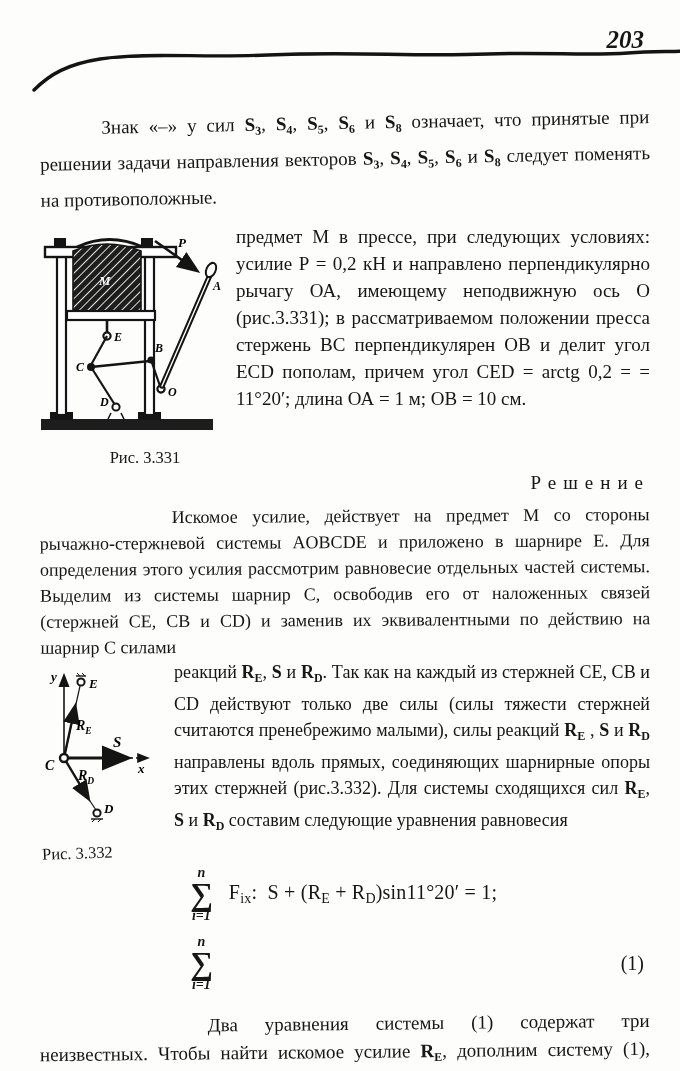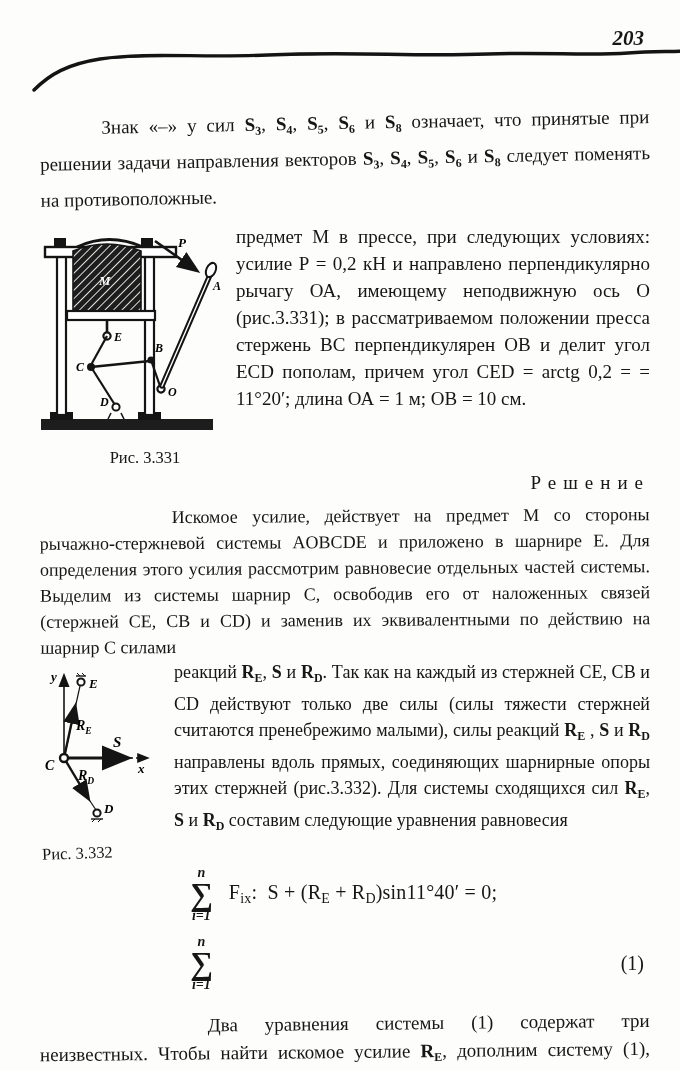--- a/index.html
+++ b/index.html
@@ -7,21 +7,21 @@
     width:680px;height:1071px;overflow:hidden;
     background:#fdfdfb;color:#161616;
     font-family:"Liberation Serif","DejaVu Serif",serif;
   }
   .page{padding:4px 30px 0 40px;position:relative;}
 
   
   .hdr{position:relative;height:88px;}
   .pagenum{
     position:absolute;right:6px;top:22px;
-    font-style:italic;font-weight:bold;font-size:21px;
+    font-style:italic;font-weight:bold;font-size:25px;
   }
   .headrule{position:absolute;left:-12px;top:40px;}
 
   
   .para{text-align:justify;}
   .r-n{font-weight:normal;}
   .r-b{font-weight:bold;}
   .r-sub{font-size:12px;vertical-align:-4px;}
   .r-bsub{font-size:12px;font-weight:bold;vertical-align:-4px;}
 
@@ -196,21 +196,21 @@
     <div class="para"><span class="r-n">реакций </span><span class="r-b">R</span><span class="r-bsub">E</span><span class="r-n">, </span><span class="r-b">S</span><span class="r-n"> и </span><span class="r-b">R</span><span class="r-bsub">D</span><span class="r-n">. Так как на каждый из стержней СЕ, СВ и CD действуют только две силы (силы тяжести стержней считаются пренебрежимо малыми), силы реакций </span><span class="r-b">R</span><span class="r-bsub">E</span><span class="r-n"> , </span><span class="r-b">S</span><span class="r-n"> и </span><span class="r-b">R</span><span class="r-bsub">D</span><span class="r-n"> направлены вдоль прямых, соединяющих шарнирные опоры этих стержней (рис.3.332). Для  системы сходящихся сил </span><span class="r-b">R</span><span class="r-bsub">E</span><span class="r-n">,  </span><span class="r-b">S</span><span class="r-n"> и </span><span class="r-b">R</span><span class="r-bsub">D</span><span class="r-n"> составим следующие уравнения равновесия</span></div>
   </div>
 
   <div class="equations">
     <div class="eq">
       <span class="sigma">
         <span class="lim">n</span>
         <span class="s">∑</span>
         <span class="lim">i=1</span>
       </span>
-      <span class="expr"><span class="r-n">F</span><span class="r-sub">ix</span><span class="r-n">:&nbsp;&nbsp;S + (R</span><span class="r-sub">E</span><span class="r-n"> + R</span><span class="r-sub">D</span><span class="r-n">)sin11°40′ = 0;</span></span>
+      <span class="expr"><span class="r-n">F</span><span class="r-sub">ix</span><span class="r-n">:&nbsp;&nbsp;S + (R</span><span class="r-sub">E</span><span class="r-n"> + R</span><span class="r-sub">D</span><span class="r-n">)sin11°20′ = 1;</span></span>
     </div>
     <div class="eq">
       <span class="sigma">
         <span class="lim">n</span>
         <span class="s">∑</span>
         <span class="lim">i=1</span>
       </span>
       <span class="eqnum">(1)</span>
     </div>
   </div>

